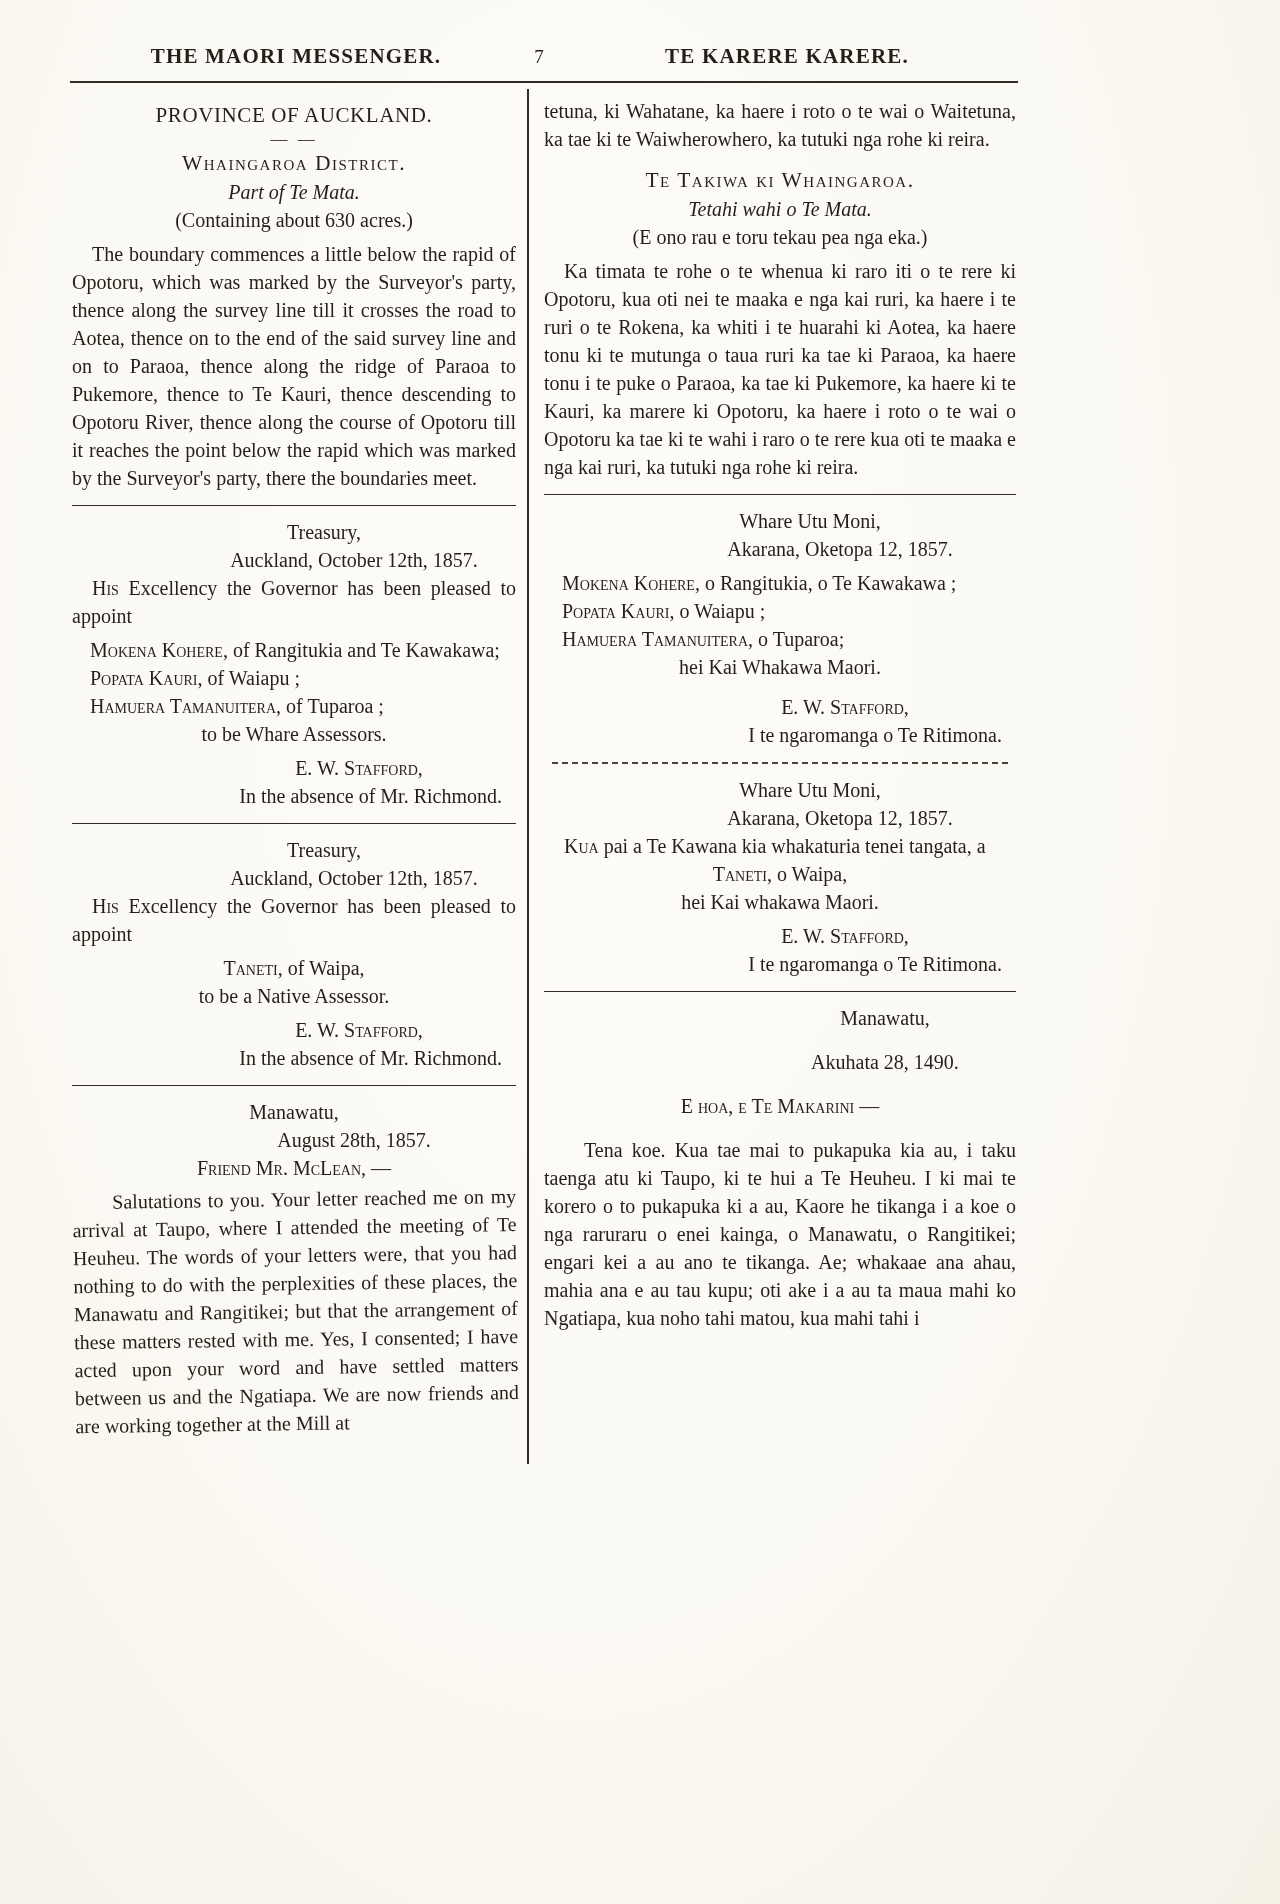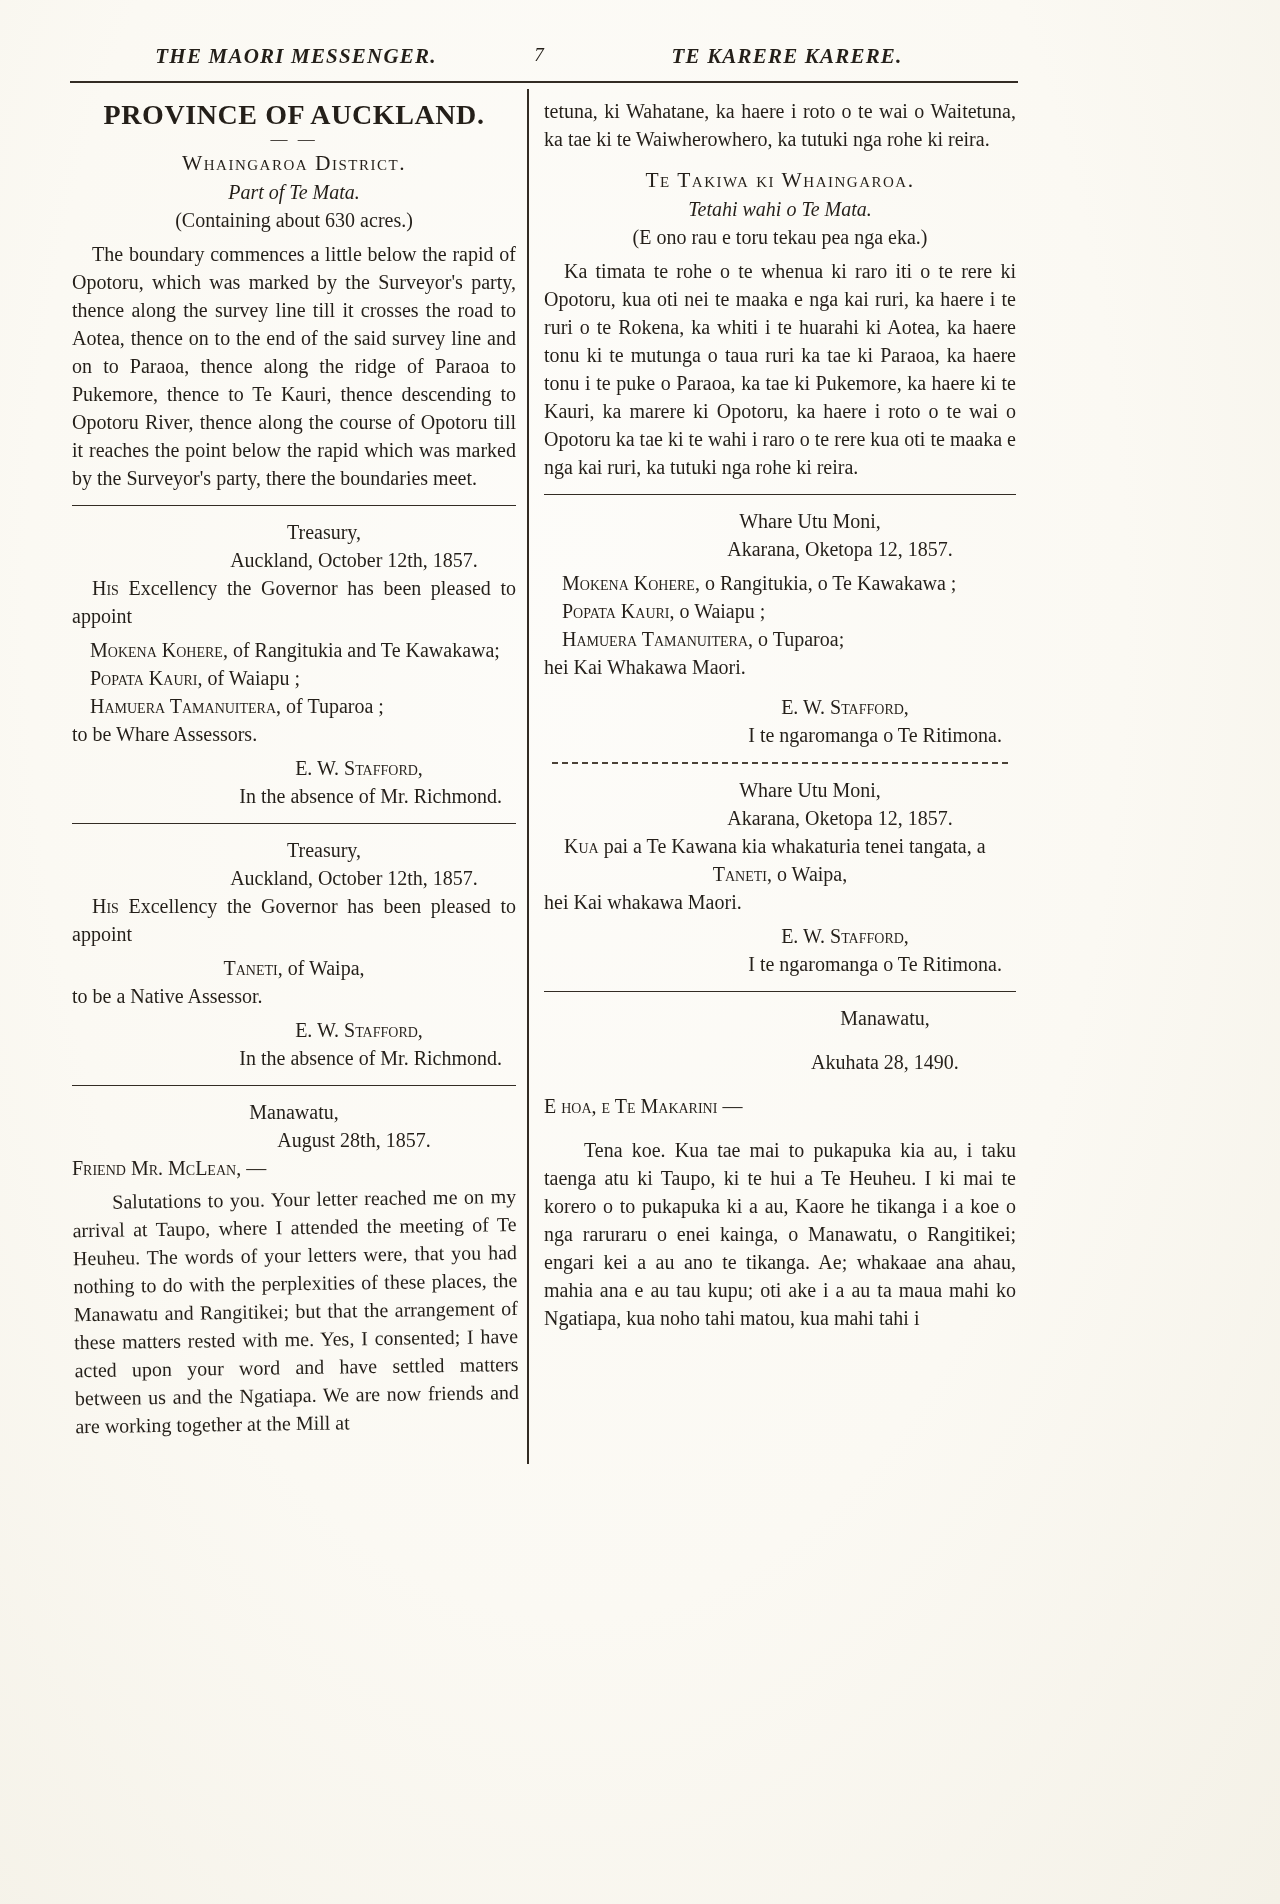--- a/index.html
+++ b/index.html
@@ -1,35 +1,35 @@
 <!DOCTYPE html>
 <html><head>
 <meta charset="utf-8">
 <style>
   *{margin:0;padding:0;box-sizing:border-box;}
   html,body{margin:0;padding:0;}
   body{width:1280px;height:1904px;background:#dedad2;font-family:"Liberation Serif","DejaVu Serif",serif;}
   .page{position:relative;width:1280px;height:1904px;overflow:hidden;color:#241f19;
         background:radial-gradient(ellipse at 45% 32%, #fdfcf9 0%, #fbf9f3 55%, #f4f1e7 100%);}
   .print{position:absolute;left:70px;top:44px;width:948px;}
-  .masthead{display:flex;align-items:flex-start;margin-bottom:12px;font-style:italic;}
+  .masthead{display:flex;align-items:center;margin-bottom:12px;}
   .m-left{width:452px;text-align:center;font-weight:700;font-size:21px;letter-spacing:1.2px;}
   .m-num{width:34px;text-align:center;font-size:19px;}
   .m-right{flex:1;text-align:center;font-weight:700;font-size:21px;letter-spacing:1.2px;}
   .head-rule{border-top:2px solid #332c24;}
   .columns{display:flex;align-items:stretch;margin-top:6px;}
   .col-left{width:452px;padding:10px 6px 30px 2px;}
   .divider{width:2px;background:#332c24;margin:0 5px;}
   .col-right{flex:1;padding:8px 2px 30px 10px;}
-  p,.line{font-size:20px;line-height:28px;}
+  p,.line{font-size:20px;line-height:28px;text-align:center;}
   .body{text-align:justify;}
   .indent{text-indent:20px;}
   .indent-lg{text-indent:40px;}
   .center{text-align:center;}
-  .h1{font-size:28px;font-weight:700;letter-spacing:0.6px;text-align:center;line-height:32px;}
+  .h1{font-size:21px;font-weight:400;letter-spacing:0.6px;text-align:center;line-height:32px;}
   .h2{font-variant:small-caps;font-size:21.5px;text-align:center;letter-spacing:1.5px;line-height:30px;margin-top:2px;}
   .sc{font-variant:small-caps;}
   .ital{font-style:italic;}
   .dash-div{text-align:center;line-height:15px;font-size:17px;letter-spacing:3px;}
   .rule{border-top:1.5px solid #332c24;margin:13px 0 12px;}
   .rule-dashed{border-top:2px dashed #4a4238;margin:13px 8px 12px;}
   .shift-s{text-align:center;padding-left:60px;}
   .shift-m{text-align:center;padding-left:120px;}
   .shift-l{text-align:center;padding-left:210px;}
   .appointee{padding-left:60px;text-indent:-42px;text-align:justify;}

